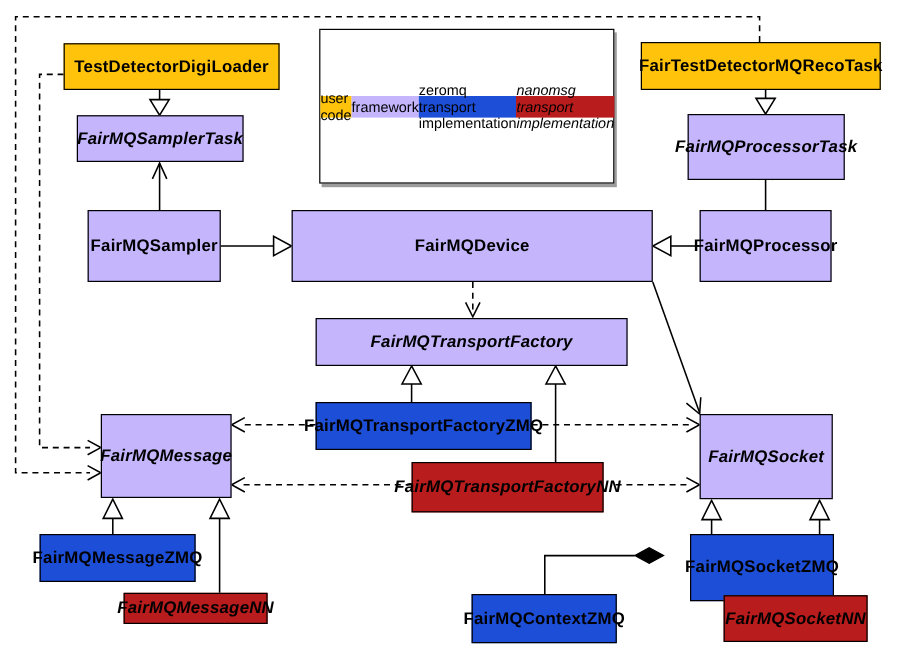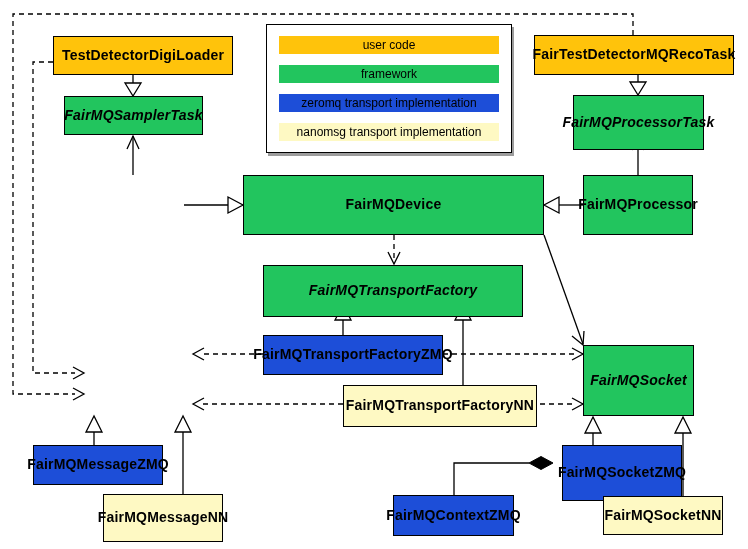--- a/index.html
+++ b/index.html
@@ -8,27 +8,27 @@
     font-family:"Liberation Sans","DejaVu Sans",sans-serif;
   }
   #wires{position:absolute;left:0;top:0;width:748px;height:549px;}
   .node{
     position:absolute;box-sizing:border-box;border:1.5px solid #000;
     display:flex;align-items:center;justify-content:center;text-align:center;
     font-size:14px;font-weight:bold;color:#000;letter-spacing:.2px;line-height:1.1;
   }
   .abstract{font-style:italic;}
   .cat-user{background:#FFC30B;}
-  .cat-fw{background:#22c55e;}
+  .cat-fw{background:#c4b5fd;}
   .cat-zmq{background:#1d4ed8;}
-  .cat-nn{background:#fef9c3;}
+  .cat-nn{background:#b91c1c;font-style:italic;}
   .legend{
     position:absolute;left:266px;top:24px;width:246px;height:129px;box-sizing:border-box;
     background:#fff;border:1.5px solid #000;box-shadow:2px 3px 0 #9c9c9c;
-    display:flex;flex-direction:column;justify-content:space-evenly;align-items:center;
+    display:flex;flex-direction:row;justify-content:space-evenly;align-items:center;
   }
   .legend-bar{
     width:220px;height:18px;display:flex;align-items:center;justify-content:center;
     font-size:12px;color:#000;
   }
   .wire{stroke:#000;stroke-width:1.3;fill:none;}
   .dashed{stroke-dasharray:5 4;}
   .tri{fill:#fff;stroke:#000;stroke-width:1.3;}
   .diamond{fill:#000;stroke:#000;}
 </style>
@@ -153,37 +153,39 @@
   </div>
 
   <div class="node cat-user" style="left:53px;top:36px;width:180px;height:39px">TestDetectorDigiLoader</div>
 
   <div class="node cat-user" style="left:534px;top:35px;width:200px;height:40px">FairTestDetectorMQRecoTask</div>
 
   <div class="node cat-fw abstract" style="left:64px;top:96px;width:139px;height:39px">FairMQSamplerTask</div>
 
   <div class="node cat-fw abstract" style="left:573px;top:95px;width:131px;height:55px">FairMQProcessorTask</div>
 
+  <div class="node cat-fw" style="left:73px;top:175px;width:111px;height:60px">FairMQSampler</div>
 
   <div class="node cat-fw" style="left:243px;top:175px;width:301px;height:60px">FairMQDevice</div>
 
   <div class="node cat-fw" style="left:583px;top:175px;width:110px;height:60px">FairMQProcessor</div>
 
-  <div class="node cat-fw abstract" style="left:263px;top:265px;width:260px;height:52px">FairMQTransportFactory</div>
+  <div class="node cat-fw abstract" style="left:263px;top:265px;width:260px;height:40px">FairMQTransportFactory</div>
 
   <div class="node cat-zmq" style="left:263px;top:335px;width:180px;height:40px">FairMQTransportFactoryZMQ</div>
 
-  <div class="node cat-nn" style="left:343px;top:385px;width:194px;height:42px">FairMQTransportFactoryNN</div>
+  <div class="node cat-nn" style="left:343px;top:385px;width:160px;height:42px">FairMQTransportFactoryNN</div>
 
+  <div class="node cat-fw abstract" style="left:84px;top:345px;width:109px;height:70px">FairMQMessage</div>
 
   <div class="node cat-fw abstract" style="left:583px;top:345px;width:111px;height:71px">FairMQSocket</div>
 
   <div class="node cat-zmq" style="left:33px;top:445px;width:130px;height:40px">FairMQMessageZMQ</div>
 
-  <div class="node cat-nn" style="left:103px;top:494px;width:120px;height:48px">FairMQMessageNN</div>
+  <div class="node cat-nn" style="left:103px;top:494px;width:120px;height:26px">FairMQMessageNN</div>
 
   <div class="node cat-zmq" style="left:393px;top:495px;width:121px;height:41px">FairMQContextZMQ</div>
 
-  <div class="node cat-zmq" style="left:562px;top:445px;width:120px;height:56px">FairMQSocketZMQ</div>
+  <div class="node cat-zmq" style="left:575px;top:445px;width:120px;height:56px">FairMQSocketZMQ</div>
 
   <div class="node cat-nn" style="left:603px;top:496px;width:120px;height:39px">FairMQSocketNN</div>
 
 </div>
 
 </body></html>

